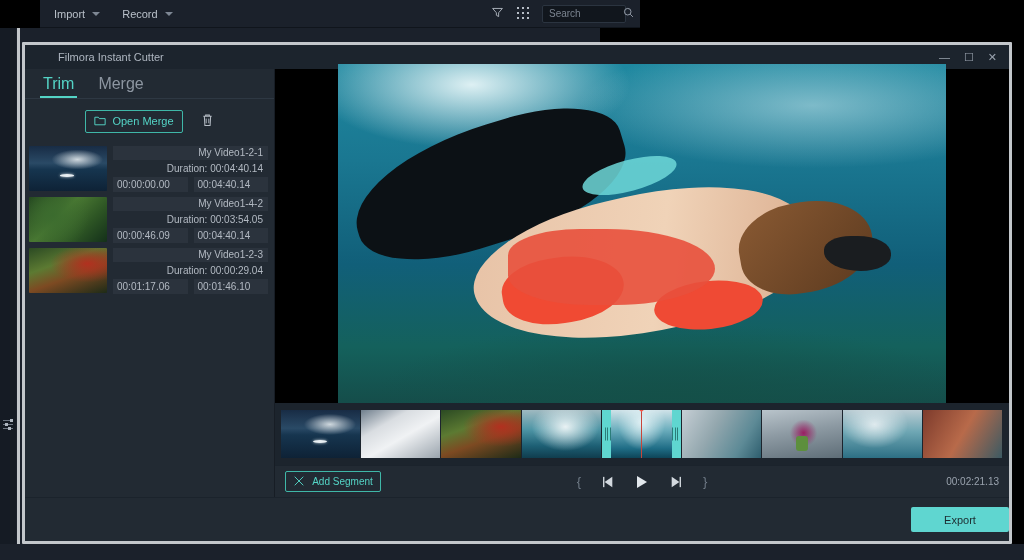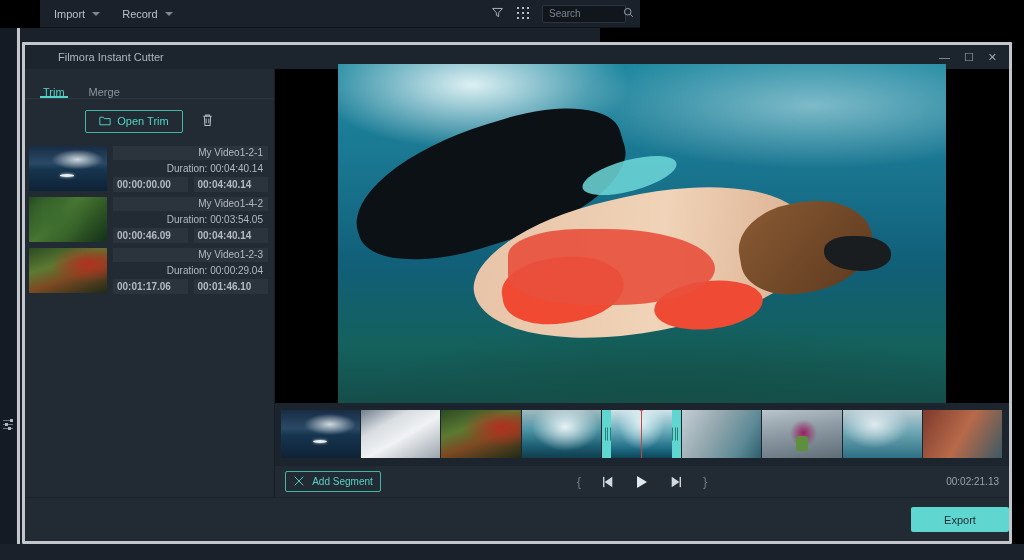--- a/index.html
+++ b/index.html
@@ -62,21 +62,21 @@
   .win-btns{ margin-left:auto; display:flex; align-items:center; gap:14px; padding-right:4px; }
   .win-btns span{ color:#9aa3ae; font-size:11px; line-height:1; cursor:default; }
 
   .dlg-main{ flex:1; display:flex; min-height:0; }
 
   
   .left-pane{ width:250px; background:#222a33; display:flex; flex-direction:column;
               border-right:1px solid #171d25; }
   .tabs{ height:30px; display:flex; align-items:flex-end; padding-left:18px; gap:24px;
          border-bottom:1px solid #2e3843; }
-  .tab{ font-size:11px; color:#8d96a1; cursor:default; position:relative; }
+  .tab{ font-size:16px; color:#8d96a1; padding-bottom:5px; cursor:default; position:relative; }
   .tab.active{ color:#54d4c6; }
   .tab.active::after{ content:""; position:absolute; left:-3px; right:-3px; bottom:0;
                       height:2px; background:#54d4c6; }
 
   .openrow{ height:44px; display:flex; align-items:center; gap:18px; padding-left:60px; }
   .btn-open{
     width:98px;height:23px;border:1px solid #3fb7a8;border-radius:2px;background:transparent;
     display:flex;align-items:center;justify-content:center;gap:6px;cursor:pointer;
   }
   .btn-open .lbl{ color:#54d4c6; font-size:11px; }
@@ -87,21 +87,21 @@
   .clip.selected{ background:#2e5152; }
   .thumb{ width:78px;height:45px;border-radius:1px;flex:0 0 78px; position:relative; overflow:hidden; }
   .clip-meta{ flex:1; display:flex; flex-direction:column; gap:2px; min-width:0; }
   .clip-name{ background:#2b333d; font-size:10px; color:#b3bac3; padding:1px 5px; height:14px; line-height:12px; }
   .clip.selected .clip-name{ background:transparent; color:#dfe6ea; }
   .clip-dur{ font-size:10px; color:#b3bac3; padding:0 5px; height:13px; line-height:13px; }
   .clip.selected .clip-dur{ color:#e4eaee; }
   .clip-times{ display:flex; gap:6px; }
   .tfield{
     flex:1; background:#2b333d; font-size:10px; color:#b3bac3; height:15px; line-height:15px;
-    padding:0 4px; display:flex; align-items:center; position:relative;font-weight:bold;
+    padding:0 4px; display:flex; align-items:center; position:relative;
   }
   .clip.selected .tfield{ background:#2e5152; border:1px solid #59b8ae; color:#e4eaee; height:16px; }
   .spin{ margin-left:auto; display:flex; flex-direction:column; gap:1px; }
   .spin i{ width:0;height:0;border-left:3px solid transparent;border-right:3px solid transparent; }
   .spin i:first-child{ border-bottom:3px solid #cfd6db; }
   .spin i:last-child{ border-top:3px solid #cfd6db; }
 
   
   .right-pane{ flex:1; display:flex; flex-direction:column; background:#222a33; min-width:0; }
   .preview{ flex:1; background:#000; display:flex; align-items:center; justify-content:center;
@@ -262,21 +262,21 @@
           </div>
         </div>
 
         <div class="openrow">
           <div class="btn-open">
             <span class="ico">
               <svg width="12" height="11" viewBox="0 0 14 12">
                   <path d="M1 2.2h4l1.2 1.6H13V11H1z" fill="none" stroke="#54d4c6" stroke-width="1.1"></path>
                 </svg>
             </span>
-            <span class="lbl">Open Trim</span>
+            <span class="lbl">Open Merge</span>
           </div>
           <span class="trash">
             <svg width="13" height="14" viewBox="0 0 14 15">
               <path d="M2.5 3.5h9M5 3.5V2h4v1.5M3.6 3.5l.6 10h5.6l.6-10" fill="none" stroke="#b6bdc6" stroke-width="1.1"></path>
               <path d="M5.6 6v5M8.4 6v5" stroke="#b6bdc6" stroke-width="1"></path>
             </svg>
           </span>
         </div>
 
         <div class="clip-list">

